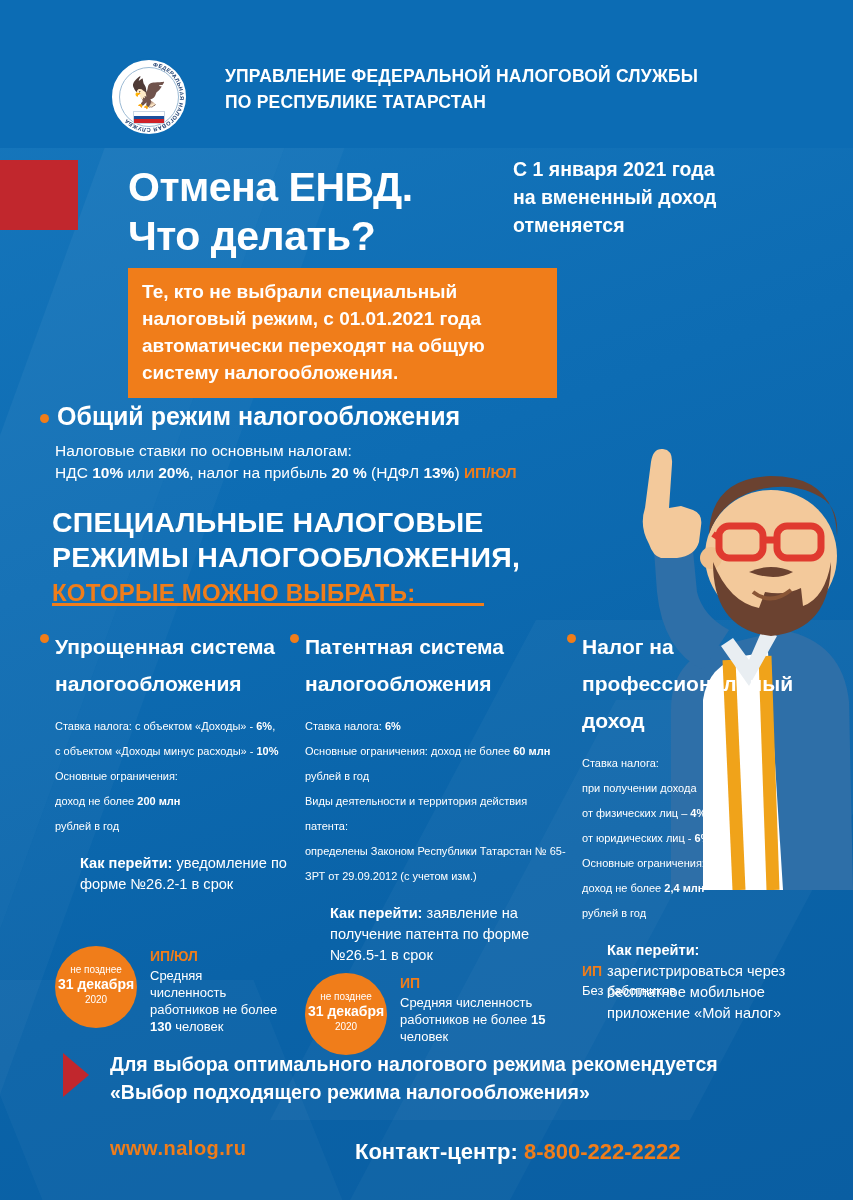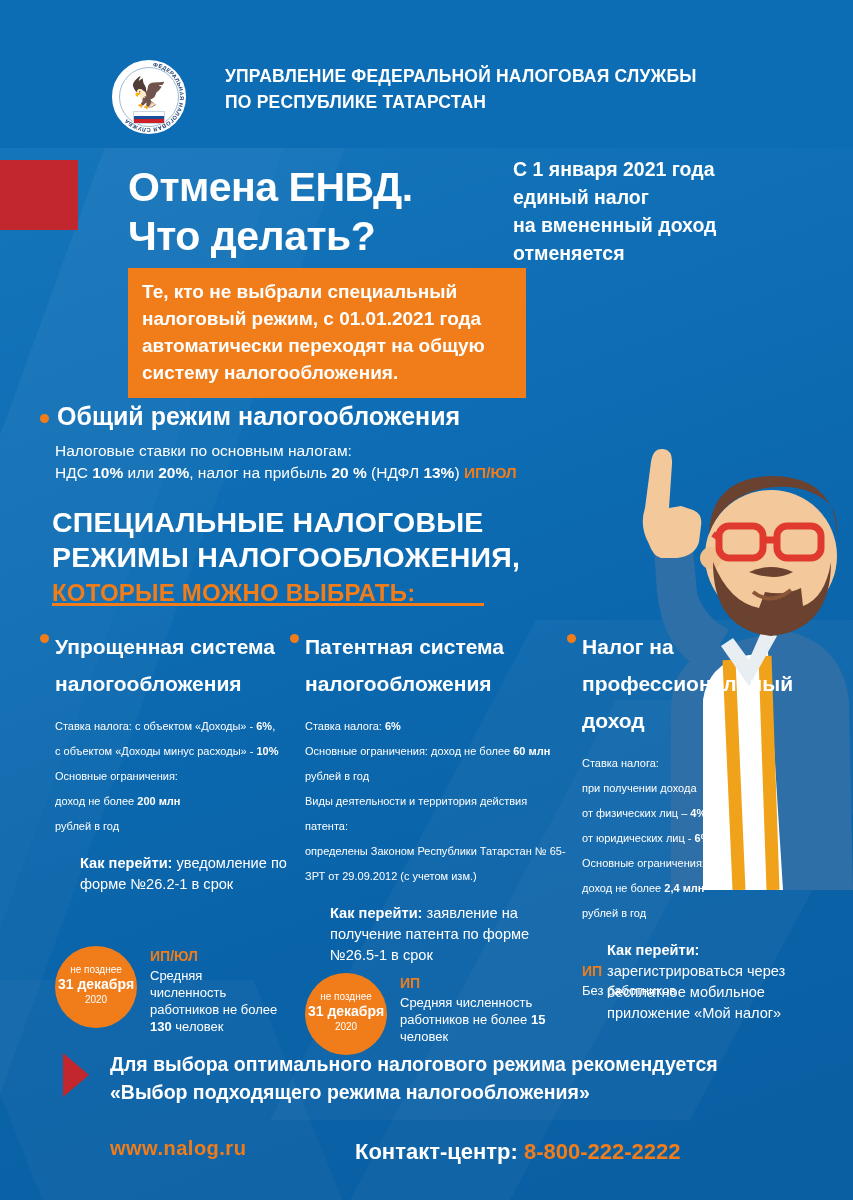--- a/index.html
+++ b/index.html
@@ -131,21 +131,21 @@
     font-size: 19.5px;
     line-height: 28px;
     width: 300px;
   }
 
   
   .callout {
     position: absolute;
     left: 128px;
     top: 268px;
-    width: 398px;
+    width: 429px;
     background: #f07d1a;
     color: #ffffff;
     font-weight: bold;
     font-size: 19px;
     line-height: 27px;
     padding: 10px 14px 12px 14px;
     box-sizing: border-box;
   }
 
   
@@ -324,34 +324,33 @@
           <path id="cpath" d="M 39,39 m 0,-31 a 31,31 0 1,1 -0.1,0" fill="none"></path>
         </defs>
         <text>
           <textPath href="#cpath" startOffset="2%">ФЕДЕРАЛЬНАЯ НАЛОГОВАЯ СЛУЖБА</textPath>
         </text>
       </svg>
       <div class="eagle">🦅</div>
       <div class="flag"></div>
     </div>
     <div class="header-title">
-      <div>УПРАВЛЕНИЕ ФЕДЕРАЛЬНОЙ НАЛОГОВАЯ СЛУЖБЫ</div>
+      <div>УПРАВЛЕНИЕ ФЕДЕРАЛЬНОЙ НАЛОГОВОЙ СЛУЖБЫ</div>
       <div>ПО РЕСПУБЛИКЕ ТАТАРСТАН</div>
     </div>
   </div>
 
   <div class="red-tab"></div>
 
   <div class="main-title">
     <div>Отмена ЕНВД.</div>
     <div>Что делать?</div>
   </div>
   <div class="title-side">
     <div>С 1 января 2021 года</div>
-    <div>единый налог</div>
     <div>на вмененный доход</div>
     <div>отменяется</div>
   </div>
 
   <div class="callout">Те, кто не выбрали специальный налоговый режим, с 01.01.2021 года автоматически переходят на общую систему налогообложения.</div>
 
   <svg class="character" viewBox="0 0 300 560">
 
     <path d="M118 560 L118 380 Q118 330 165 316 L230 300 Q290 312 296 372 L300 560 Z" fill="#2e6fa8"></path>
     <path d="M150 560 L150 370 Q155 335 190 326 L215 322 L230 560 Z" fill="#ffffff"></path>

